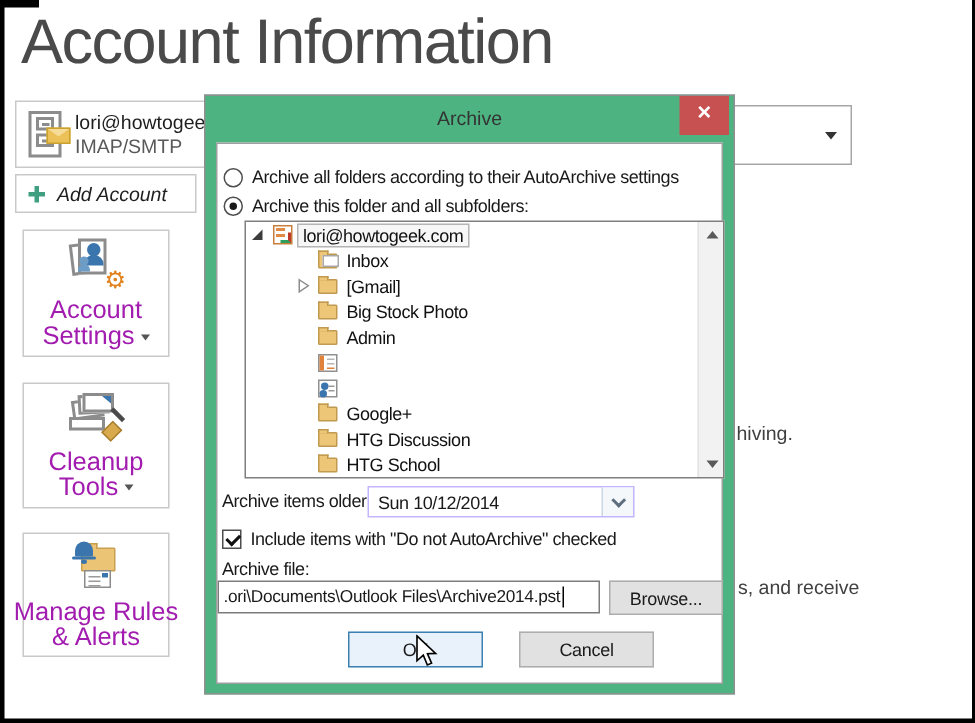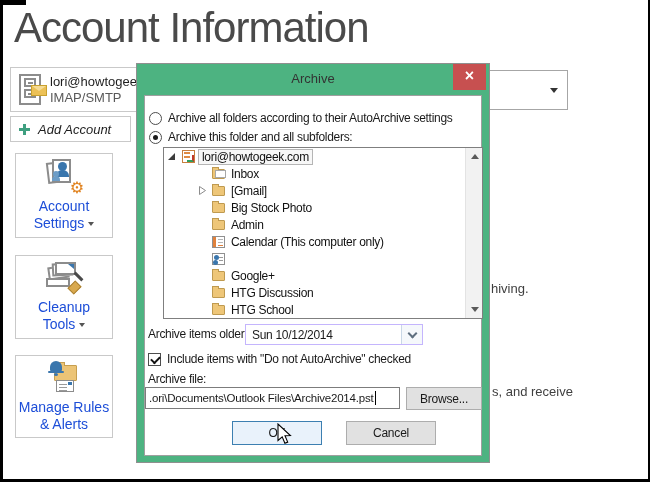--- a/index.html
+++ b/index.html
@@ -29,21 +29,21 @@
   .acct-combo { position:absolute; left:330px; top:70px; width:238px; height:40px; background:#fff; border:1px solid #a6a6a6; z-index:1; }
   .acct-combo .tri { position:absolute; right:9px; top:17px; width:0; height:0; border-left:4px solid transparent; border-right:4px solid transparent; border-top:5px solid #333; }
 
   .add-account { position:absolute; left:10px; top:116px; width:121px; height:26px; background:#fff; border:1px solid #c9c9c9; display:flex; align-items:center; z-index:1;font-style:italic; }
   .plus { position:relative; width:11px; height:11px; margin-left:8px; flex:none; }
   .plus::before { content:''; position:absolute; left:4px; top:0; width:3px; height:11px; background:#3f9f80; }
   .plus::after  { content:''; position:absolute; left:0; top:4px; width:11px; height:3px; background:#3f9f80; }
   .add-account span.lbl { margin-left:8px; font-size:13px; color:#1e1e1e; }
 
   .side-btn { position:absolute; left:15px; width:98px; background:#fff; border:1px solid #c9c9c9; display:flex; flex-direction:column; align-items:center; justify-content:center; z-index:1; }
-  .side-btn .lbl { font-size:14px; color:#1d4ed8; line-height:17px; text-align:right; white-space:nowrap; }
+  .side-btn .lbl { font-size:17px; color:#a21caf; line-height:17px; text-align:right; white-space:nowrap; }
   .caret-down { display:inline-block; width:0; height:0; border-left:3.5px solid transparent; border-right:3.5px solid transparent; border-top:4px solid #555; margin-left:4px; vertical-align:middle; }
 
   
   .ic-box { position:relative; margin-bottom:7px; }
   .ic-accset { width:34px; height:32px; }
   .ic-accset .fb { position:absolute; left:0; top:3px; width:17px; height:21px; background:#fff; border:2px solid #8c8c8c; transform:rotate(-7deg); }
   .ic-accset .ff { position:absolute; left:5px; top:0; width:19px; height:24px; background:#fff; border:2px solid #8c8c8c; }
   .ic-accset .p1 { position:absolute; left:11px; top:3px; width:9px; height:9px; background:#3a76ad; border-radius:50%; }
   .ic-accset .p1::after { content:''; position:absolute; left:-2px; top:8px; width:13px; height:7px; background:#3a76ad; border-radius:6px 6px 0 0; }
   .ic-accset .p2 { position:absolute; left:6px; top:12px; width:6px; height:6px; background:#6d9dc7; border-radius:50%; }
@@ -243,21 +243,20 @@
               <span class="tlabel">Big Stock Photo</span>
             </div>
             <div class="trow lvl1">
               <span class="exp none"></span>
               <span class="ticon t-folder"></span>
               <span class="tlabel">Admin</span>
             </div>
             <div class="trow lvl1">
               <span class="exp none"></span>
               <span class="ticon t-calendar"></span>
-              <span class="tlabel">Calendar (This computer only)</span>
             </div>
             <div class="trow lvl1">
               <span class="exp none"></span>
               <span class="ticon t-contacts"></span>
             </div>
             <div class="trow lvl1">
               <span class="exp none"></span>
               <span class="ticon t-folder"></span>
               <span class="tlabel">Google+</span>
             </div>

